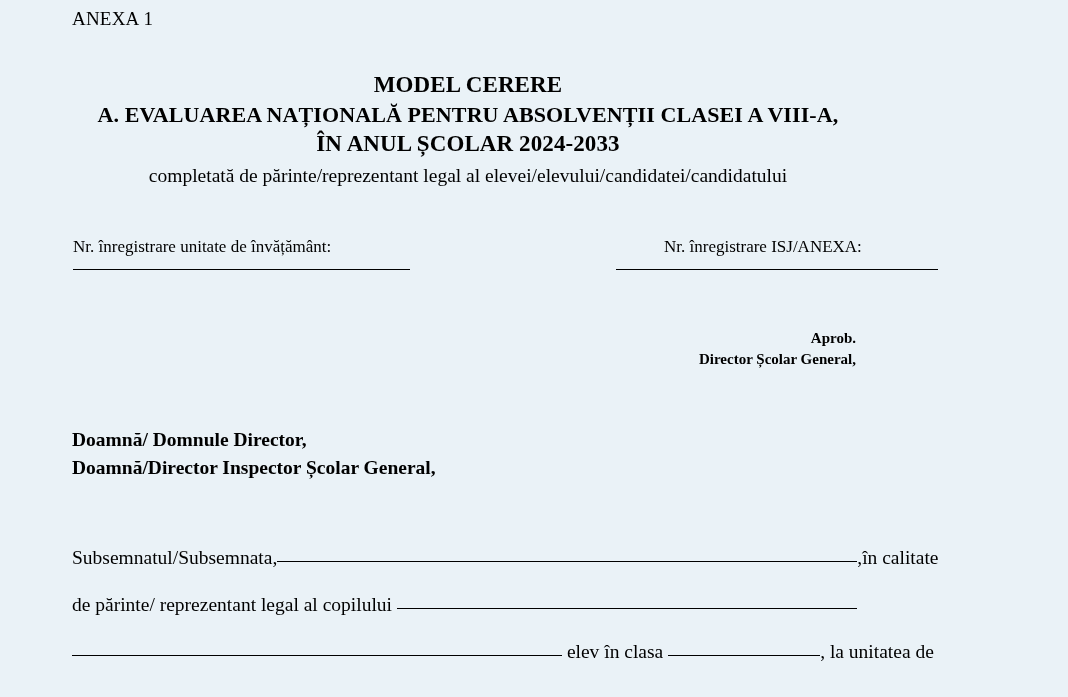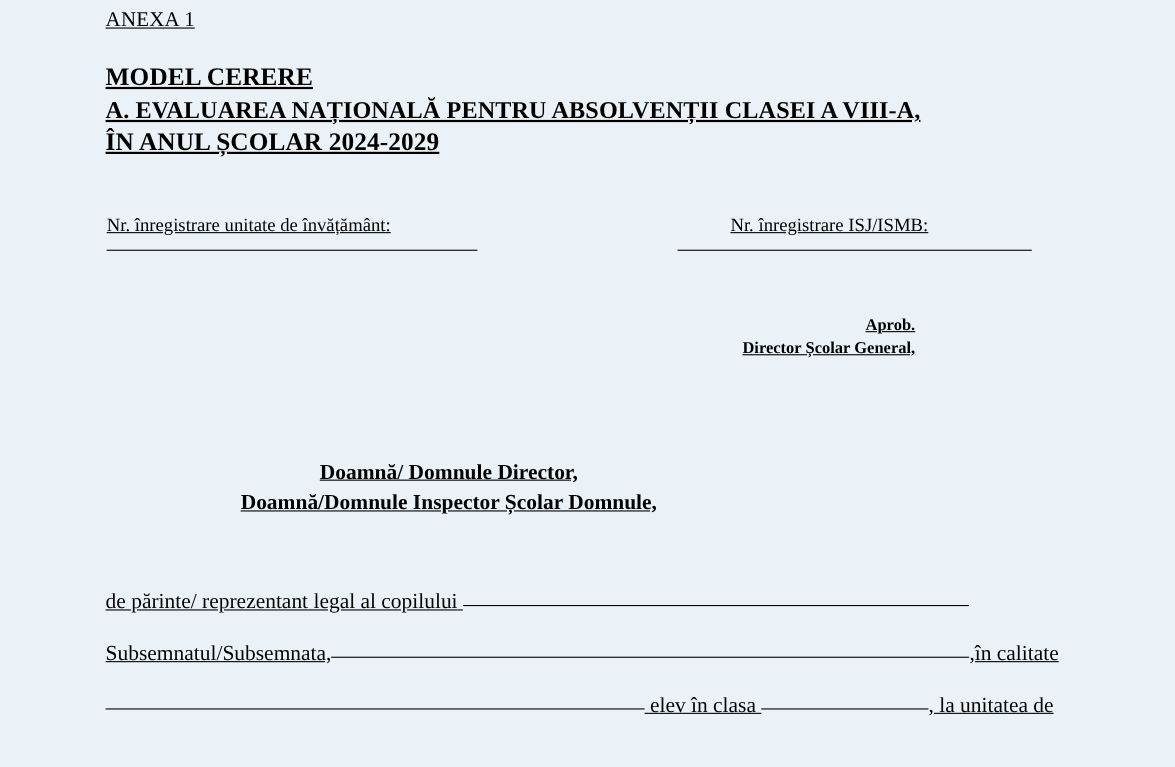--- a/index.html
+++ b/index.html
@@ -12,30 +12,30 @@
     background: #eaf2f7;
     font-family: "Liberation Serif", serif;
     color: #000;
     overflow: hidden;
   }
   .page {
     position: relative;
     width: 936px;
     height: 697px;
     box-sizing: border-box;
-    padding: 0 96px;
-    text-decoration: underline;
+    padding: 0 72px;
   }
   .annex {
     font-size: 19px;
     padding-top: 8px;
     letter-spacing: 0.2px;
   }
   .title-block {
-    margin-top: 25px;
+    text-align: center;
+    margin-top: 40px;
   }
   .title-line {
     font-weight: bold;
     font-size: 23px;
     line-height: 1.32;
     letter-spacing: 0.1px;
   }
   .title-line.wide {
     font-size: 22px;
   }
@@ -70,22 +70,22 @@
 
   .approve {
     text-align: right;
     margin-top: 58px;
     font-weight: bold;
     font-size: 15px;
     line-height: 1.42;
     padding-right: 8px;
   }
   .addressee {
-    text-align: center;
-    margin-top: 88px;
+    text-align: left;
+    margin-top: 56px;
     font-weight: bold;
     font-size: 19.5px;
     line-height: 1.42;
     padding-right: 120px;
   }
   .body-text {
     margin-top: 52px;
     font-size: 19.5px;
     line-height: 2.42;
   }
@@ -107,46 +107,47 @@
 </head>
 <body>
 
 <div class="page">
 
   <div class="annex">ANEXA 1</div>
 
   <div class="title-block">
     <div class="title-line">MODEL CERERE</div>
     <div class="title-line wide">A. EVALUAREA NAȚIONALĂ PENTRU ABSOLVENȚII CLASEI A VIII-A,</div>
-    <div class="title-line">ÎN ANUL ȘCOLAR 2024-2029</div>
+    <div class="title-line">ÎN ANUL ȘCOLAR 2024-2033</div>
+    <div class="subtitle">completată de părinte/reprezentant legal al elevei/elevului/candidatei/candidatului</div>
   </div>
 
   <div class="reg-row">
     <div class="reg-left">
       <div class="reg-label">Nr. înregistrare unitate de învățământ:</div>
       <div class="reg-rule"></div>
     </div>
     <div class="reg-right">
-      <div class="reg-label">Nr. înregistrare ISJ/ISMB:</div>
+      <div class="reg-label">Nr. înregistrare ISJ/ANEXA:</div>
       <div class="reg-rule"></div>
     </div>
   </div>
 
   <div class="approve">
     <div>Aprob.</div>
     <div>Director Școlar General,</div>
   </div>
 
   <div class="addressee">
     <div>Doamnă/ Domnule Director,</div>
-    <div>Doamnă/Domnule Inspector Școlar Domnule,</div>
+    <div>Doamnă/Director Inspector Școlar General,</div>
   </div>
 
   <div class="body-text">
+    <span class="body-line"><span>Subsemnatul/Subsemnata,</span><span class="fill f-sub"></span><span>,în calitate</span></span>
+
     <span class="body-line"><span>de părinte/  reprezentant legal al copilului</span> <span class="fill f-copil"></span></span>
-
-    <span class="body-line"><span>Subsemnatul/Subsemnata,</span><span class="fill f-sub"></span><span>,în calitate</span></span>
 
     <span class="body-line"><span class="fill f-elev"></span> <span>elev în clasa</span> <span class="fill f-clasa"></span><span>, la unitatea de</span></span>
 
   </div>
 
 </div>
 
 </body></html>

